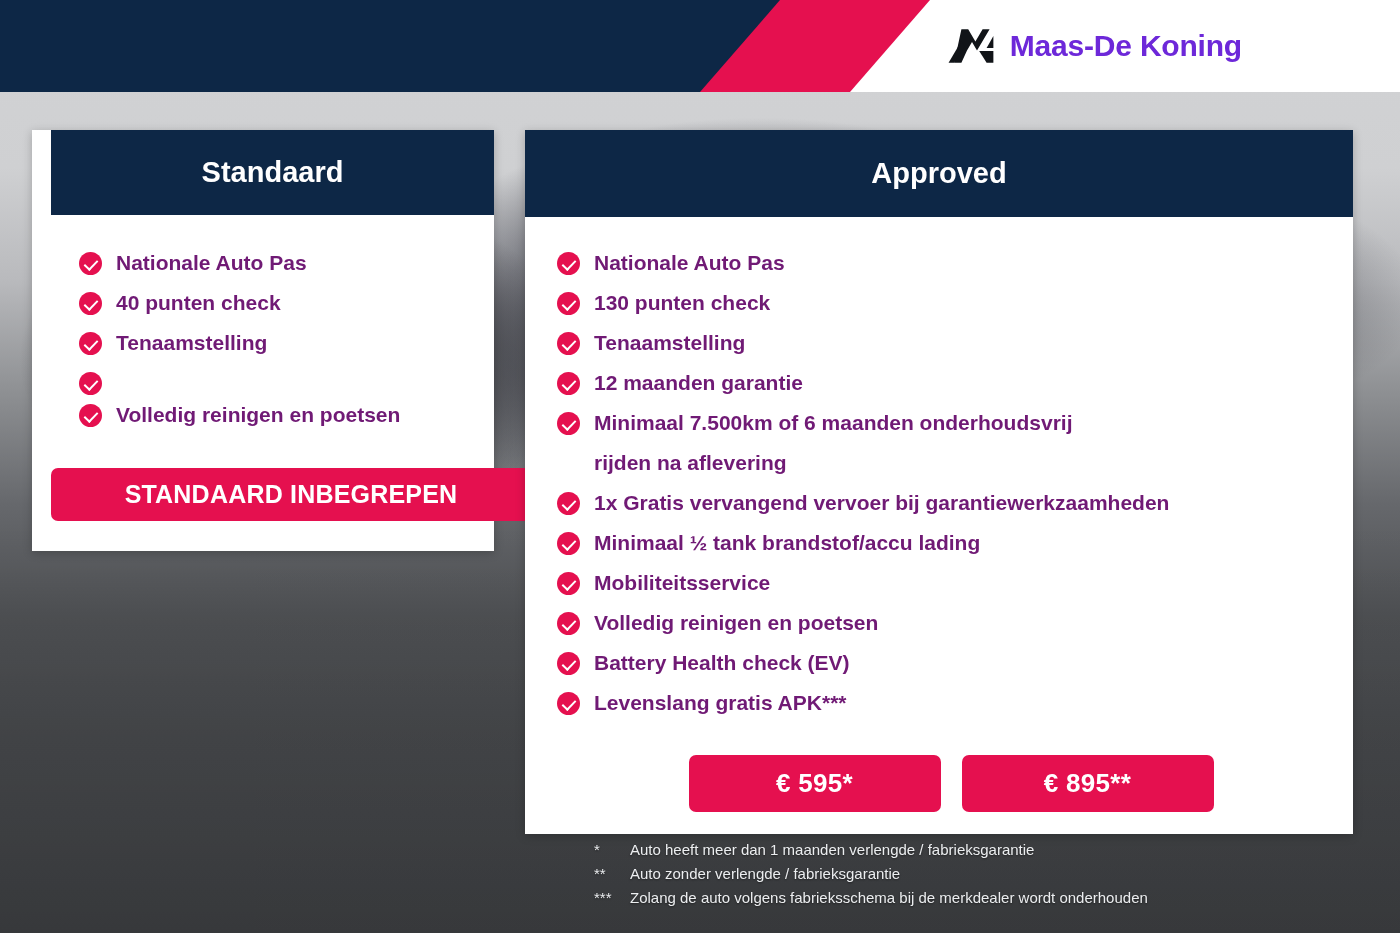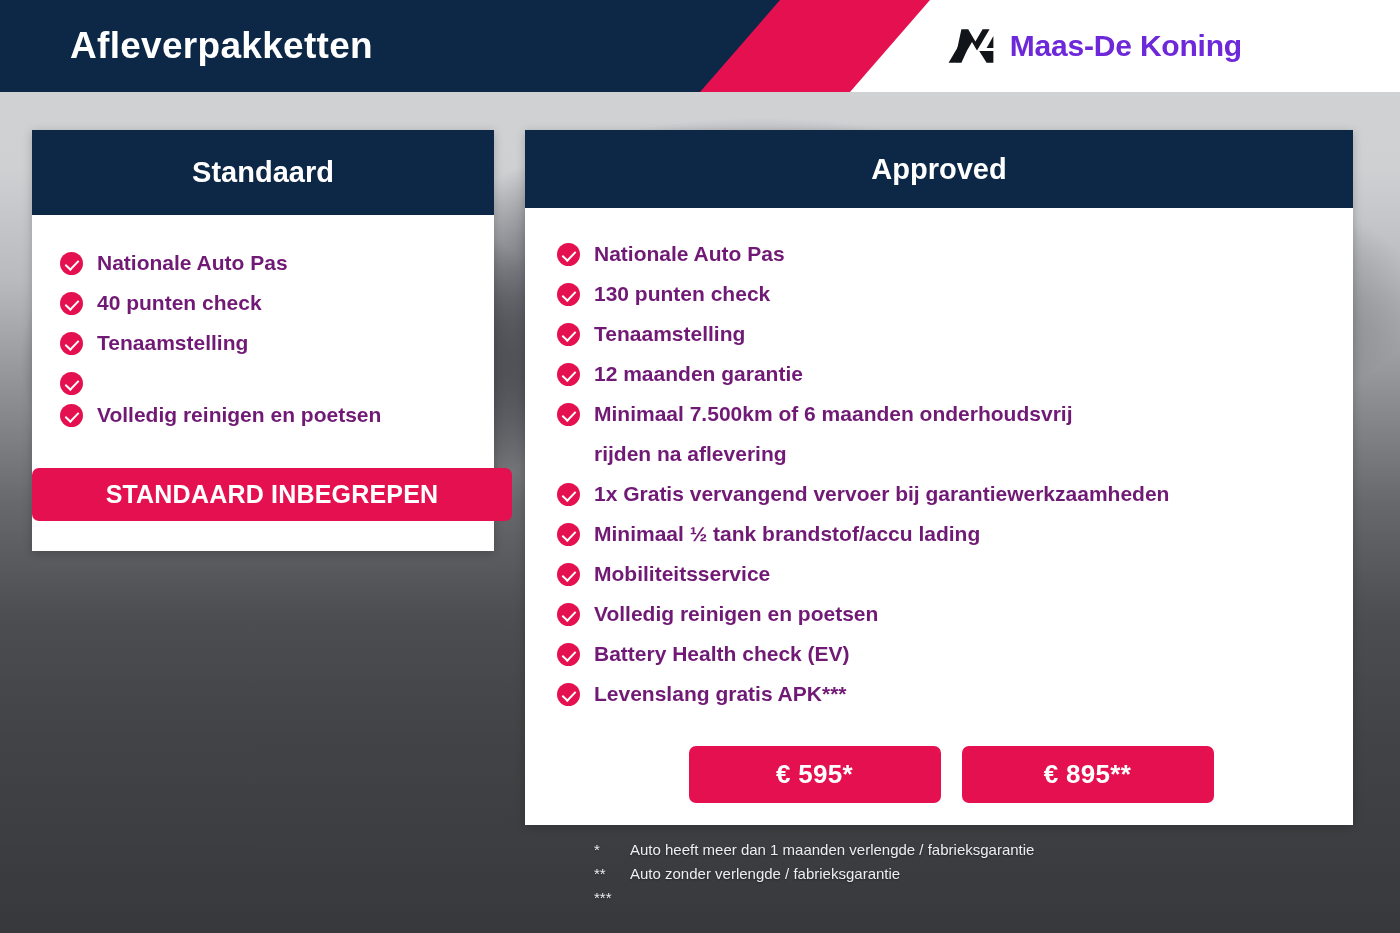--- a/index.html
+++ b/index.html
@@ -113,26 +113,26 @@
     background: #0d2746;
     color: #ffffff;
     text-align: center;
     font-weight: bold;
     display: flex;
     align-items: center;
     justify-content: center;
   }
   .card-body { background: #ffffff; }
 
-  #card-standaard { left: 32px; top: 130px; width: 462px; }
+  #card-standaard { left: 32px; top: 130px; width: 462px; padding-left: 19px; }
   #card-standaard .card-head { height: 85px; font-size: 29px; }
   #card-standaard .card-body { padding: 28px 0 30px 0; }
 
   #card-approved { left: 525px; top: 130px; width: 828px; }
-  #card-approved .card-head { height: 78px; font-size: 29px; }
+  #card-approved .card-head { height: 87px; font-size: 29px; }
   #card-approved .card-body { padding: 26px 0 22px 0; }
 
   
   ul.features {
     list-style: none;
     margin: 0;
     padding: 0;
   }
   ul.features li {
     display: flex;
@@ -229,21 +229,20 @@
 
 <div class="stage">
 
   <div class="bg-photo"></div>
   <div class="bg-shade"></div>
 
   <div class="topbar">
     <div class="topbar-navy"></div>
     <div class="topbar-pink"></div>
 
-    <div class="topbar-title">Afleverpakketten</div>
 
     <div class="brand">
       <svg class="brand-mark" viewBox="0 0 46 40" aria-hidden="true">
         <path fill="#111418" d="M13.4 3.2 L20.2 3.2 L27.4 15.6 L34.6 3.2 L41.6 3.2 L29.0 24.6 L24.0 16.0 L19.0 24.6 L13.4 36.8 L6.2 36.8 Z"></path>
         <path fill="#111418" d="M6.2 36.8 L0.6 36.8 L13.4 15.0 L16.6 20.4 Z"></path>
         <path fill="#111418" d="M31.2 25.0 L45.4 25.0 L45.4 36.8 L38.6 36.8 Z"></path>
         <path fill="#111418" d="M45.4 10.0 L45.4 22.0 L38.6 22.0 Z"></path>
       </svg>
       <div class="brand-name">Maas-De Koning</div>
     </div>
@@ -341,16 +340,17 @@
     <div class="footnote">
       <span class="fn-mark">*</span>
       <span class="fn-text">Auto heeft meer dan 1 maanden verlengde / fabrieksgarantie</span>
     </div>
     <div class="footnote">
       <span class="fn-mark">**</span>
       <span class="fn-text">Auto zonder verlengde / fabrieksgarantie</span>
     </div>
     <div class="footnote">
       <span class="fn-mark">***</span>
+      <span class="fn-text">Zolang de auto volgens fabrieksschema bij de merkdealer wordt onderhouden</span>
     </div>
   </div>
 
 </div>
 
 </body></html>

